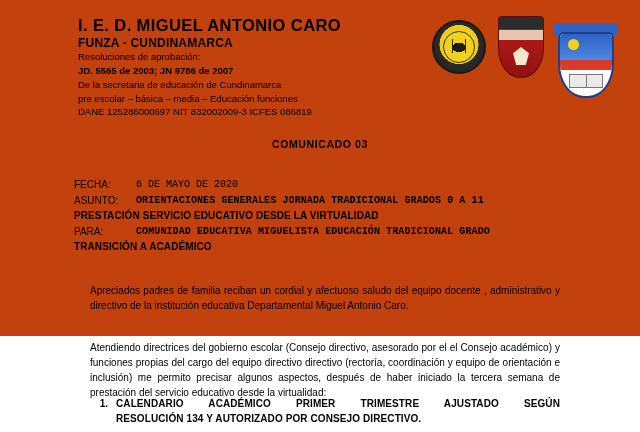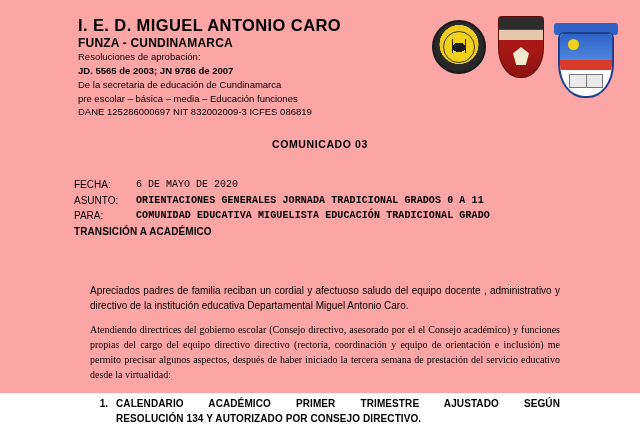--- a/index.html
+++ b/index.html
@@ -12,22 +12,22 @@
     height: 432px;
     overflow: hidden;
     font-family: "Liberation Sans", sans-serif;
     color: #000000;
     position: relative;
   }
 
   .page {
     position: relative;
     width: 640px;
-    height: 393px;
-    background: #fca5a5;
+    height: 336px;
+    background: #c2410c;
   }
 
   
   .header {
     position: absolute;
     left: 0;
     top: 0;
     width: 640px;
     height: 122px;
   }
@@ -262,21 +262,21 @@
 
   .para {
     position: absolute;
     left: 90px;
     width: 470px;
     font-size: 10px;
     line-height: 1.5;
     text-align: justify;
   }
   .para-1 { top: 283px; }
-  .para-2 { top: 322px; font-family: Liberation Serif, serif; }
+  .para-2 { top: 340px; }
 
   .list {
     position: absolute;
     left: 90px;
     top: 396px;
     width: 470px;
     font-size: 10px;
     line-height: 1.5;
   }
   .list-item {
@@ -357,20 +357,23 @@
   <div class="fields">
     <div class="field-row">
       <div class="field-label">FECHA:</div>
       <div class="field-value">6 DE MAYO DE 2020</div>
     </div>
     <div class="field-row">
       <div class="field-label">ASUNTO:</div>
       <div class="field-value bold">ORIENTACIONES GENERALES  JORNADA TRADICIONAL GRADOS 0 A 11</div>
     </div>
     <div class="field-row">
+      <div class="field-cont">PRESTACIÓN SERVICIO EDUCATIVO DESDE LA VIRTUALIDAD</div>
+    </div>
+    <div class="field-row">
       <div class="field-label">PARA:</div>
       <div class="field-value bold">COMUNIDAD EDUCATIVA MIGUELISTA  EDUCACIÓN TRADICIONAL  GRADO</div>
     </div>
     <div class="field-row">
       <div class="field-cont">TRANSICIÓN A ACADÉMICO</div>
     </div>
   </div>
 
   <div class="para para-1">Apreciados padres de familia reciban un cordial y afectuoso saludo del equipo docente , administrativo y directivo de la institución educativa Departamental Miguel Antonio Caro.</div>
   <div class="para para-2">Atendiendo directrices del gobierno escolar (Consejo directivo, asesorado por el el Consejo académico) y funciones propias del cargo del equipo directivo directivo (rectoría, coordinación y equipo de orientación e inclusión) me permito precisar algunos aspectos, después de haber iniciado la tercera semana de prestación del servicio educativo desde la virtualidad:</div>

